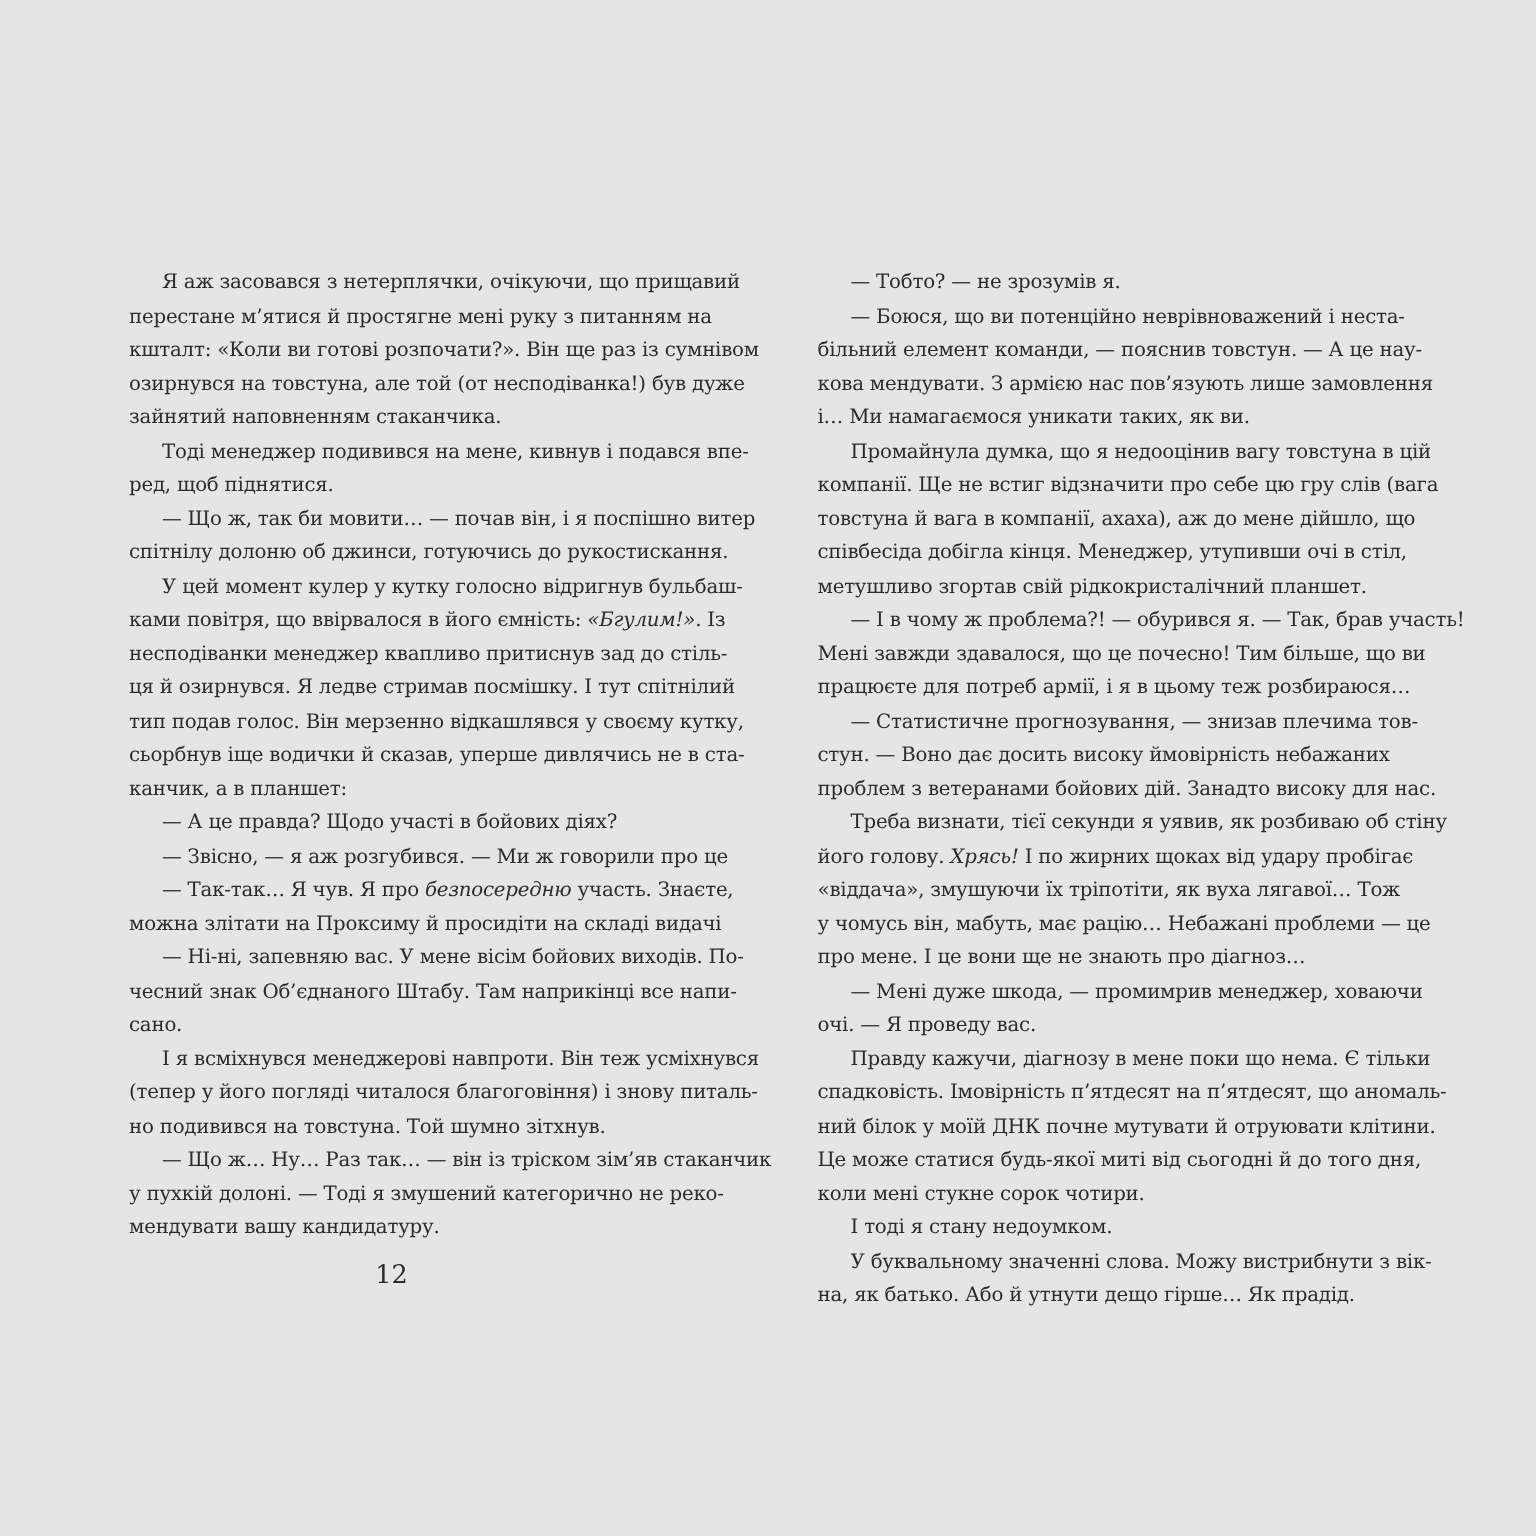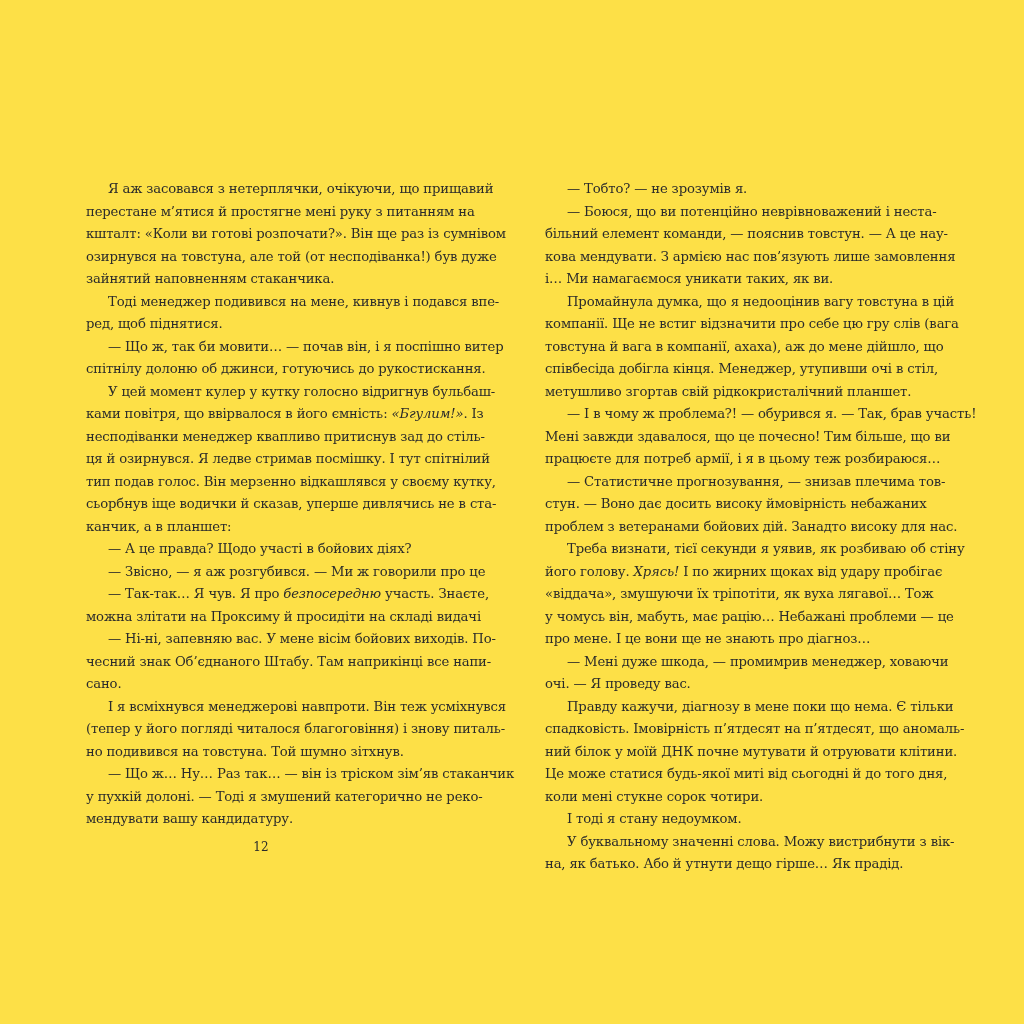--- a/index.html
+++ b/index.html
@@ -1,17 +1,17 @@
 <!DOCTYPE html>
 <html><head>
 <meta charset="utf-8">
 <style>
   html, body { margin: 0; padding: 0; background: #ffffff; }
   body { width: 1024px; height: 1024px; position: relative; overflow: hidden; }
-  .spread { position: absolute; left: 0; top: 0; width: 1024px; height: 1024px; background: #fde047; }
+  .spread { position: absolute; left: 0; top: 0; width: 1024px; height: 1024px; background: #e5e5e5; }
   .page { position: absolute; top: 178px; }
   .page.left { left: 86px; width: 361px; }
   .page.right { left: 545px; width: 376px; }
   .line {
     font-family: "DejaVu Serif", "Liberation Serif", serif;
     font-size: 13.2px;
     line-height: 22.5px;
     height: 22.5px;
     color: #2b2b2b;
     white-space: nowrap;
@@ -20,21 +20,21 @@
     letter-spacing: -0.15px;
     overflow: visible;
   }
   .line.last { text-align-last: left; }
   .line.indent { padding-left: 22px; }
   .page-number {
     position: absolute;
     left: 250px; top: 840px; width: 22px;
     text-align: center;
     font-family: "DejaVu Serif", "Liberation Serif", serif;
-    font-size: 12px;
+    font-size: 17px;
     color: #2b2b2b;
   }
   i { }
 </style>
 </head>
 <body>
 
 <div class="spread">
   <div class="page left" id="left-page">
       <div class="line indent">Я аж засовався з нетерплячки, очікуючи, що прищавий</div>

